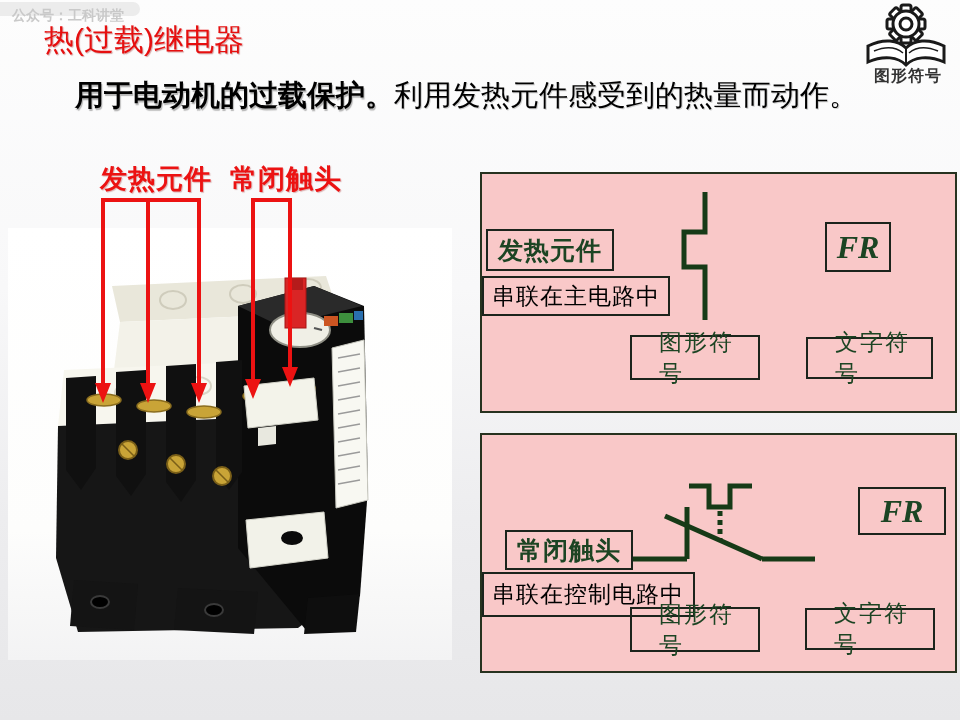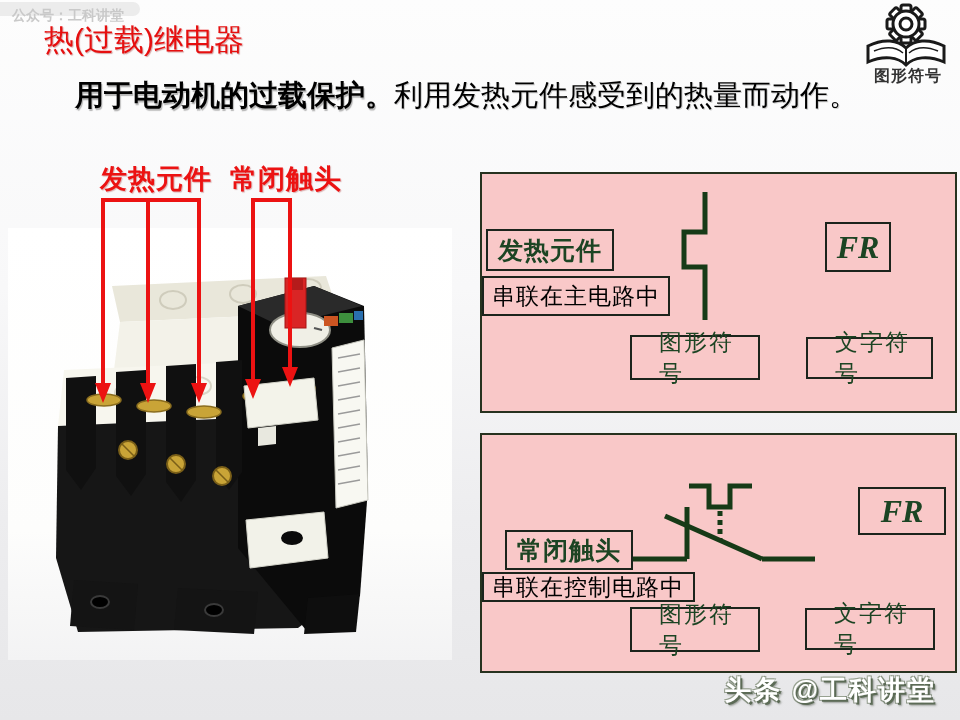--- a/index.html
+++ b/index.html
@@ -187,21 +187,20 @@
       <g fill="none" stroke="#173a17" stroke-width="5">
         <path d="M67,7 H87 V28 H108 V7 H130"></path>
         <path d="M98,32 V62" stroke-dasharray="5,4"></path>
         <path d="M65,28 V80"></path>
         <path d="M10,80 H65"></path>
         <path d="M43,37 L140,80"></path>
         <path d="M140,80 H193"></path>
       </g>
     </svg>
     <div class="pbox name-box" style="left:23px;top:95px;width:128px;height:40px;">常闭触头</div>
-    <div class="pbox usage-box" style="left:0;top:137px;width:213px;height:30px;">串联在控制电路中</div>
+    <div class="pbox usage-box" style="left:0;top:137px;width:213px;height:45px;">串联在控制电路中</div>
     <div class="pbox fr-box" style="left:376px;top:52px;width:88px;height:48px;">FR</div>
     <div class="pbox cap-box" style="left:148px;top:172px;width:130px;height:45px;">图形符号</div>
     <div class="pbox cap-box" style="left:323px;top:173px;width:130px;height:42px;">文字符号</div>
   </div>
 
-  <div class="footer">头条 @工科讲堂</div>
 
 </div>
 
 </body></html>

